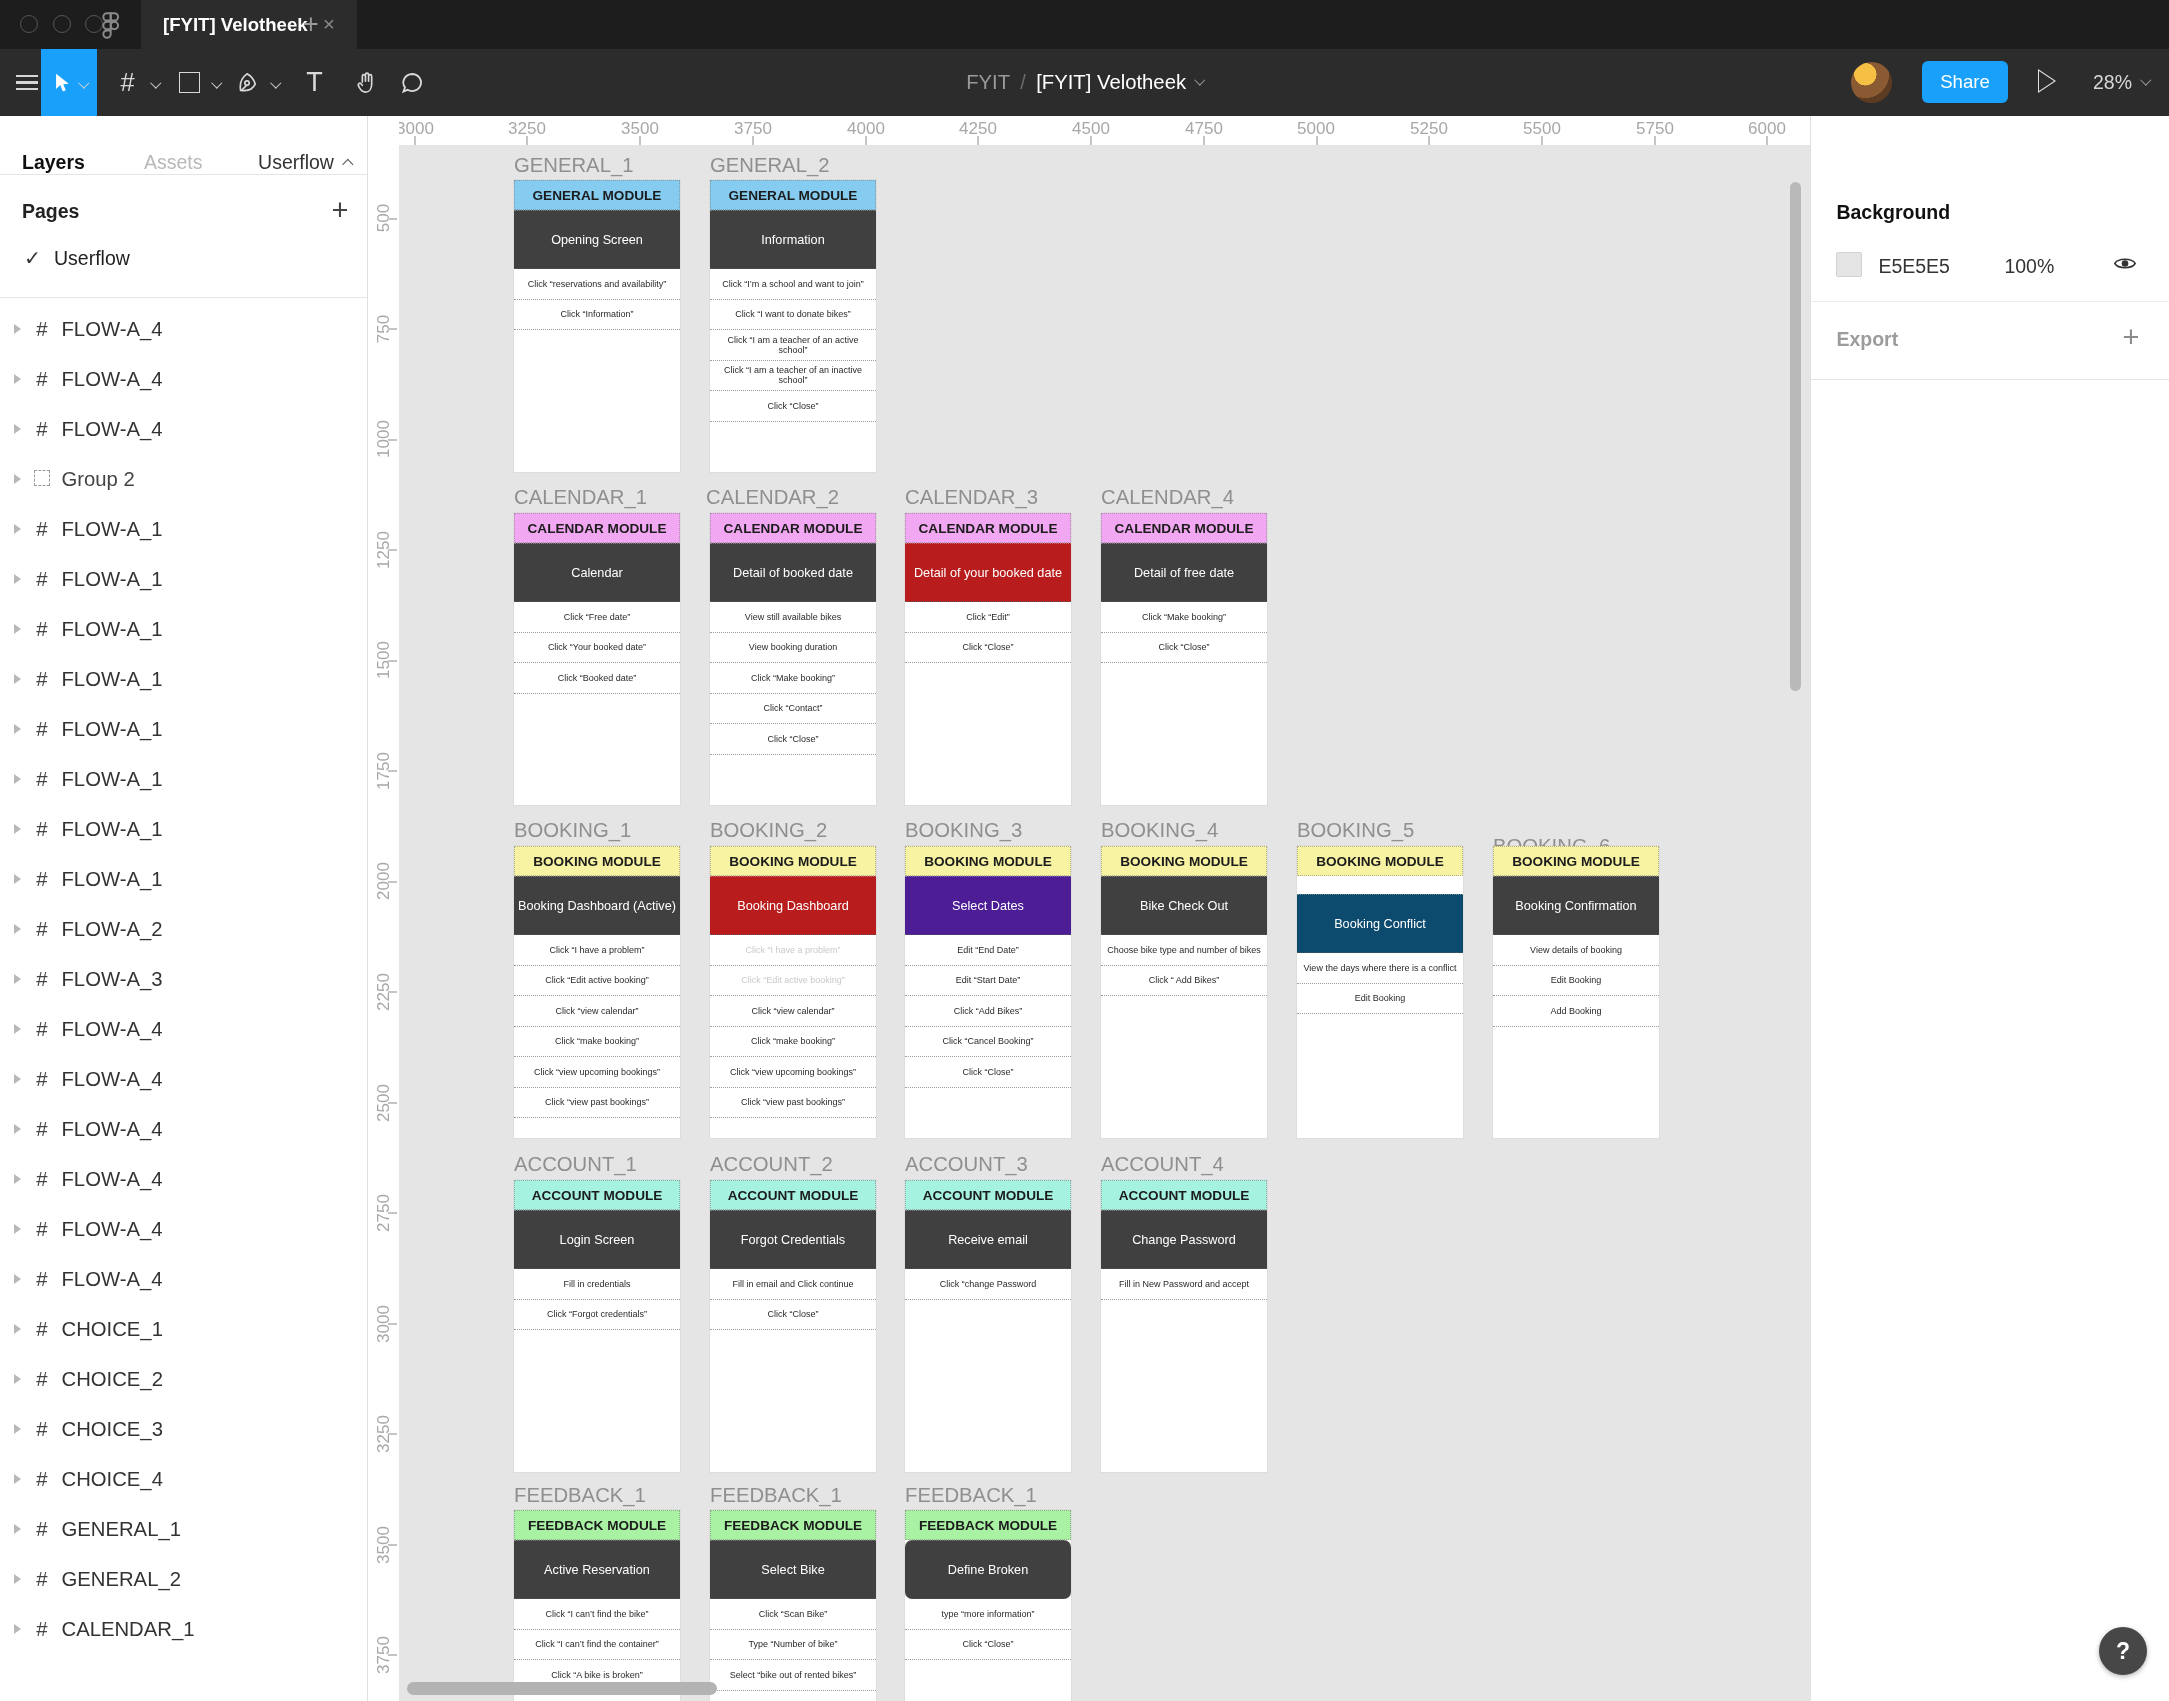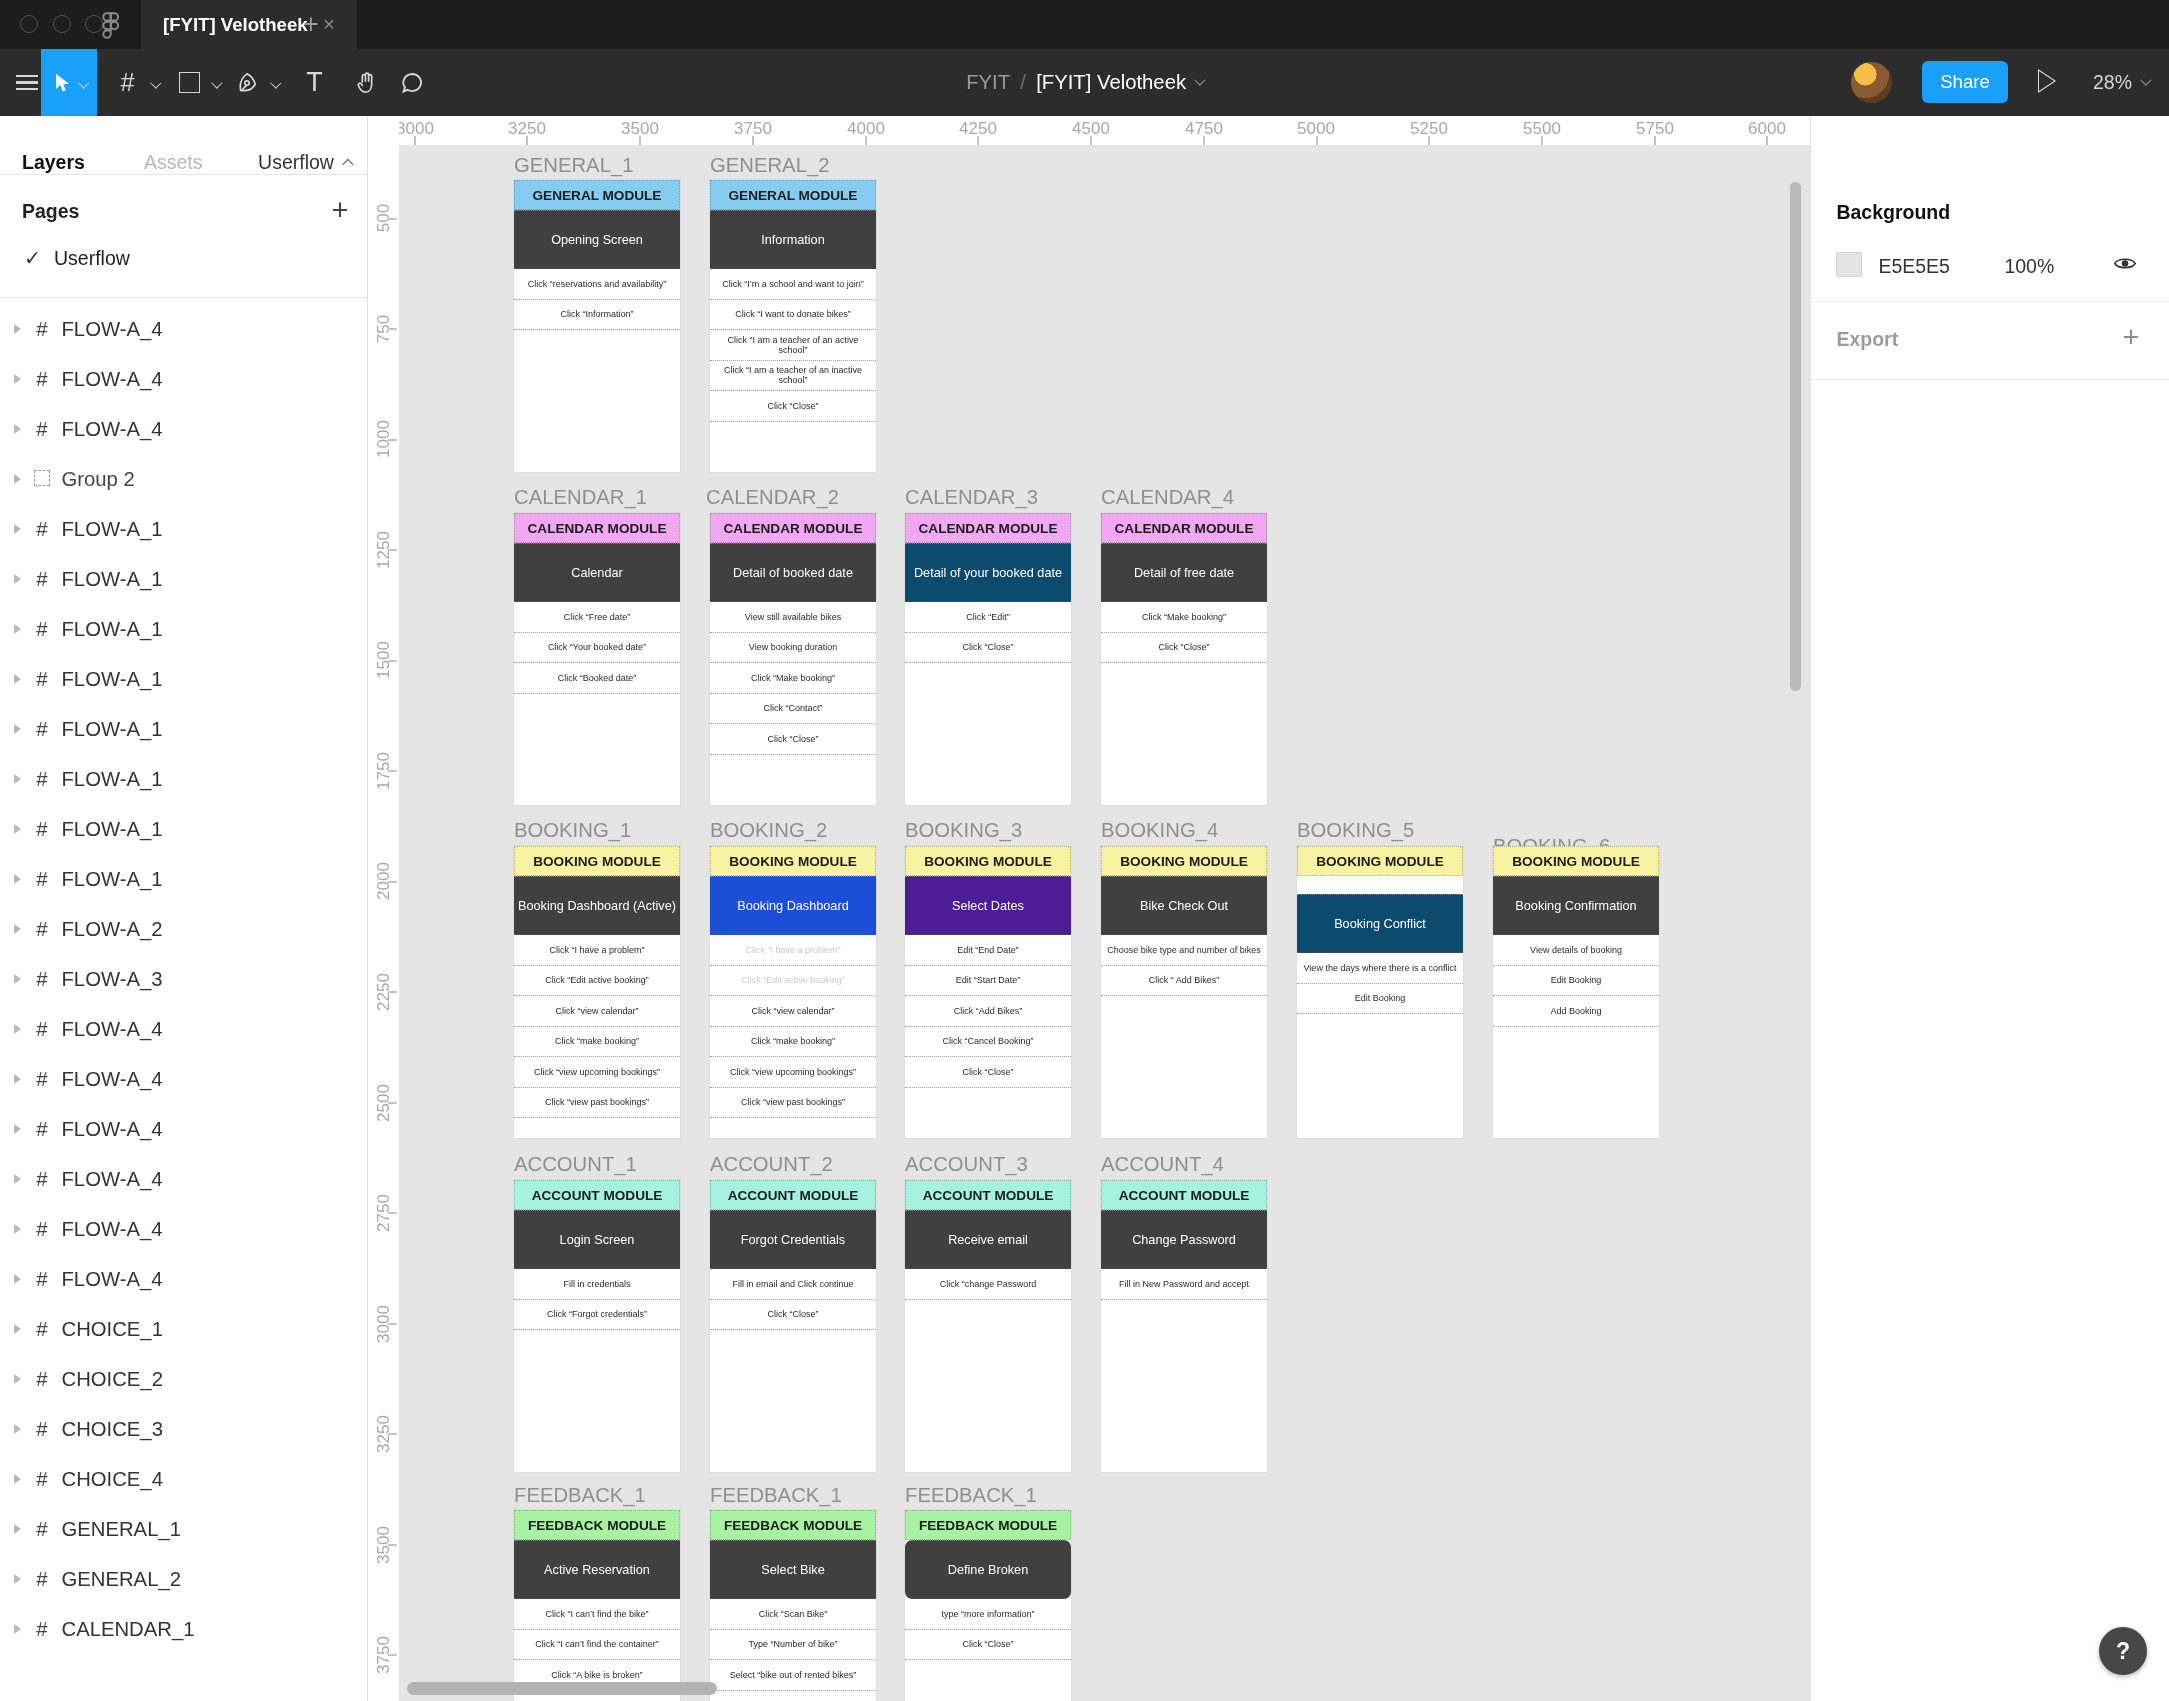--- a/index.html
+++ b/index.html
@@ -489,21 +489,21 @@
         <div class="f-dark" style="background: rgb(64, 64, 64);">Detail of booked date</div>
         <div class="f-step">View still available bikes</div>
         <div class="f-step">View booking duration</div>
         <div class="f-step">Click “Make booking”</div>
         <div class="f-step">Click “Contact”</div>
         <div class="f-step">Click “Close”</div>
       </div>
       <div class="frame-label" style="left: 537px; top: 370px;">CALENDAR_3</div>
       <div class="frame" style="left: 537px; top: 397px;">
         <div class="f-head" style="background: rgb(241, 167, 241);">CALENDAR MODULE</div>
-        <div class="f-dark" style="background: #0c4a6e; text-align: right;">Detail of your booked date</div>
+        <div class="f-dark" style="background: #b91c1c; text-align: right;">Detail of your booked date</div>
         <div class="f-step">Click “Edit”</div>
         <div class="f-step">Click “Close”</div>
       </div>
       <div class="frame-label" style="left: 733px; top: 370px;">CALENDAR_4</div>
       <div class="frame" style="left: 733px; top: 397px;">
         <div class="f-head" style="background: rgb(241, 167, 241);">CALENDAR MODULE</div>
         <div class="f-dark" style="background: rgb(64, 64, 64);">Detail of free date</div>
         <div class="f-step">Click “Make booking”</div>
         <div class="f-step">Click “Close”</div>
       </div>
@@ -514,21 +514,21 @@
         <div class="f-step">Click “I have a problem”</div>
         <div class="f-step">Click “Edit active booking”</div>
         <div class="f-step">Click “view calendar”</div>
         <div class="f-step">Click “make booking”</div>
         <div class="f-step">Click “view upcoming bookings”</div>
         <div class="f-step">Click “view past bookings”</div>
       </div>
       <div class="frame-label" style="left: 342px; top: 703px;">BOOKING_2</div>
       <div class="frame" style="left: 342px; top: 730px;">
         <div class="f-head" style="background: rgb(248, 243, 163);">BOOKING MODULE</div>
-        <div class="f-dark" style="background: #1d4ed8;">Booking Dashboard</div>
+        <div class="f-dark" style="background: #b91c1c;">Booking Dashboard</div>
         <div class="f-step muted">Click “I have a problem”</div>
         <div class="f-step muted">Click “Edit active booking”</div>
         <div class="f-step">Click “view calendar”</div>
         <div class="f-step">Click “make booking”</div>
         <div class="f-step">Click “view upcoming bookings”</div>
         <div class="f-step">Click “view past bookings”</div>
       </div>
       <div class="frame-label" style="left: 537px; top: 703px;">BOOKING_3</div>
       <div class="frame" style="left: 537px; top: 730px;">
         <div class="f-head" style="background: rgb(248, 243, 163);">BOOKING MODULE</div>

